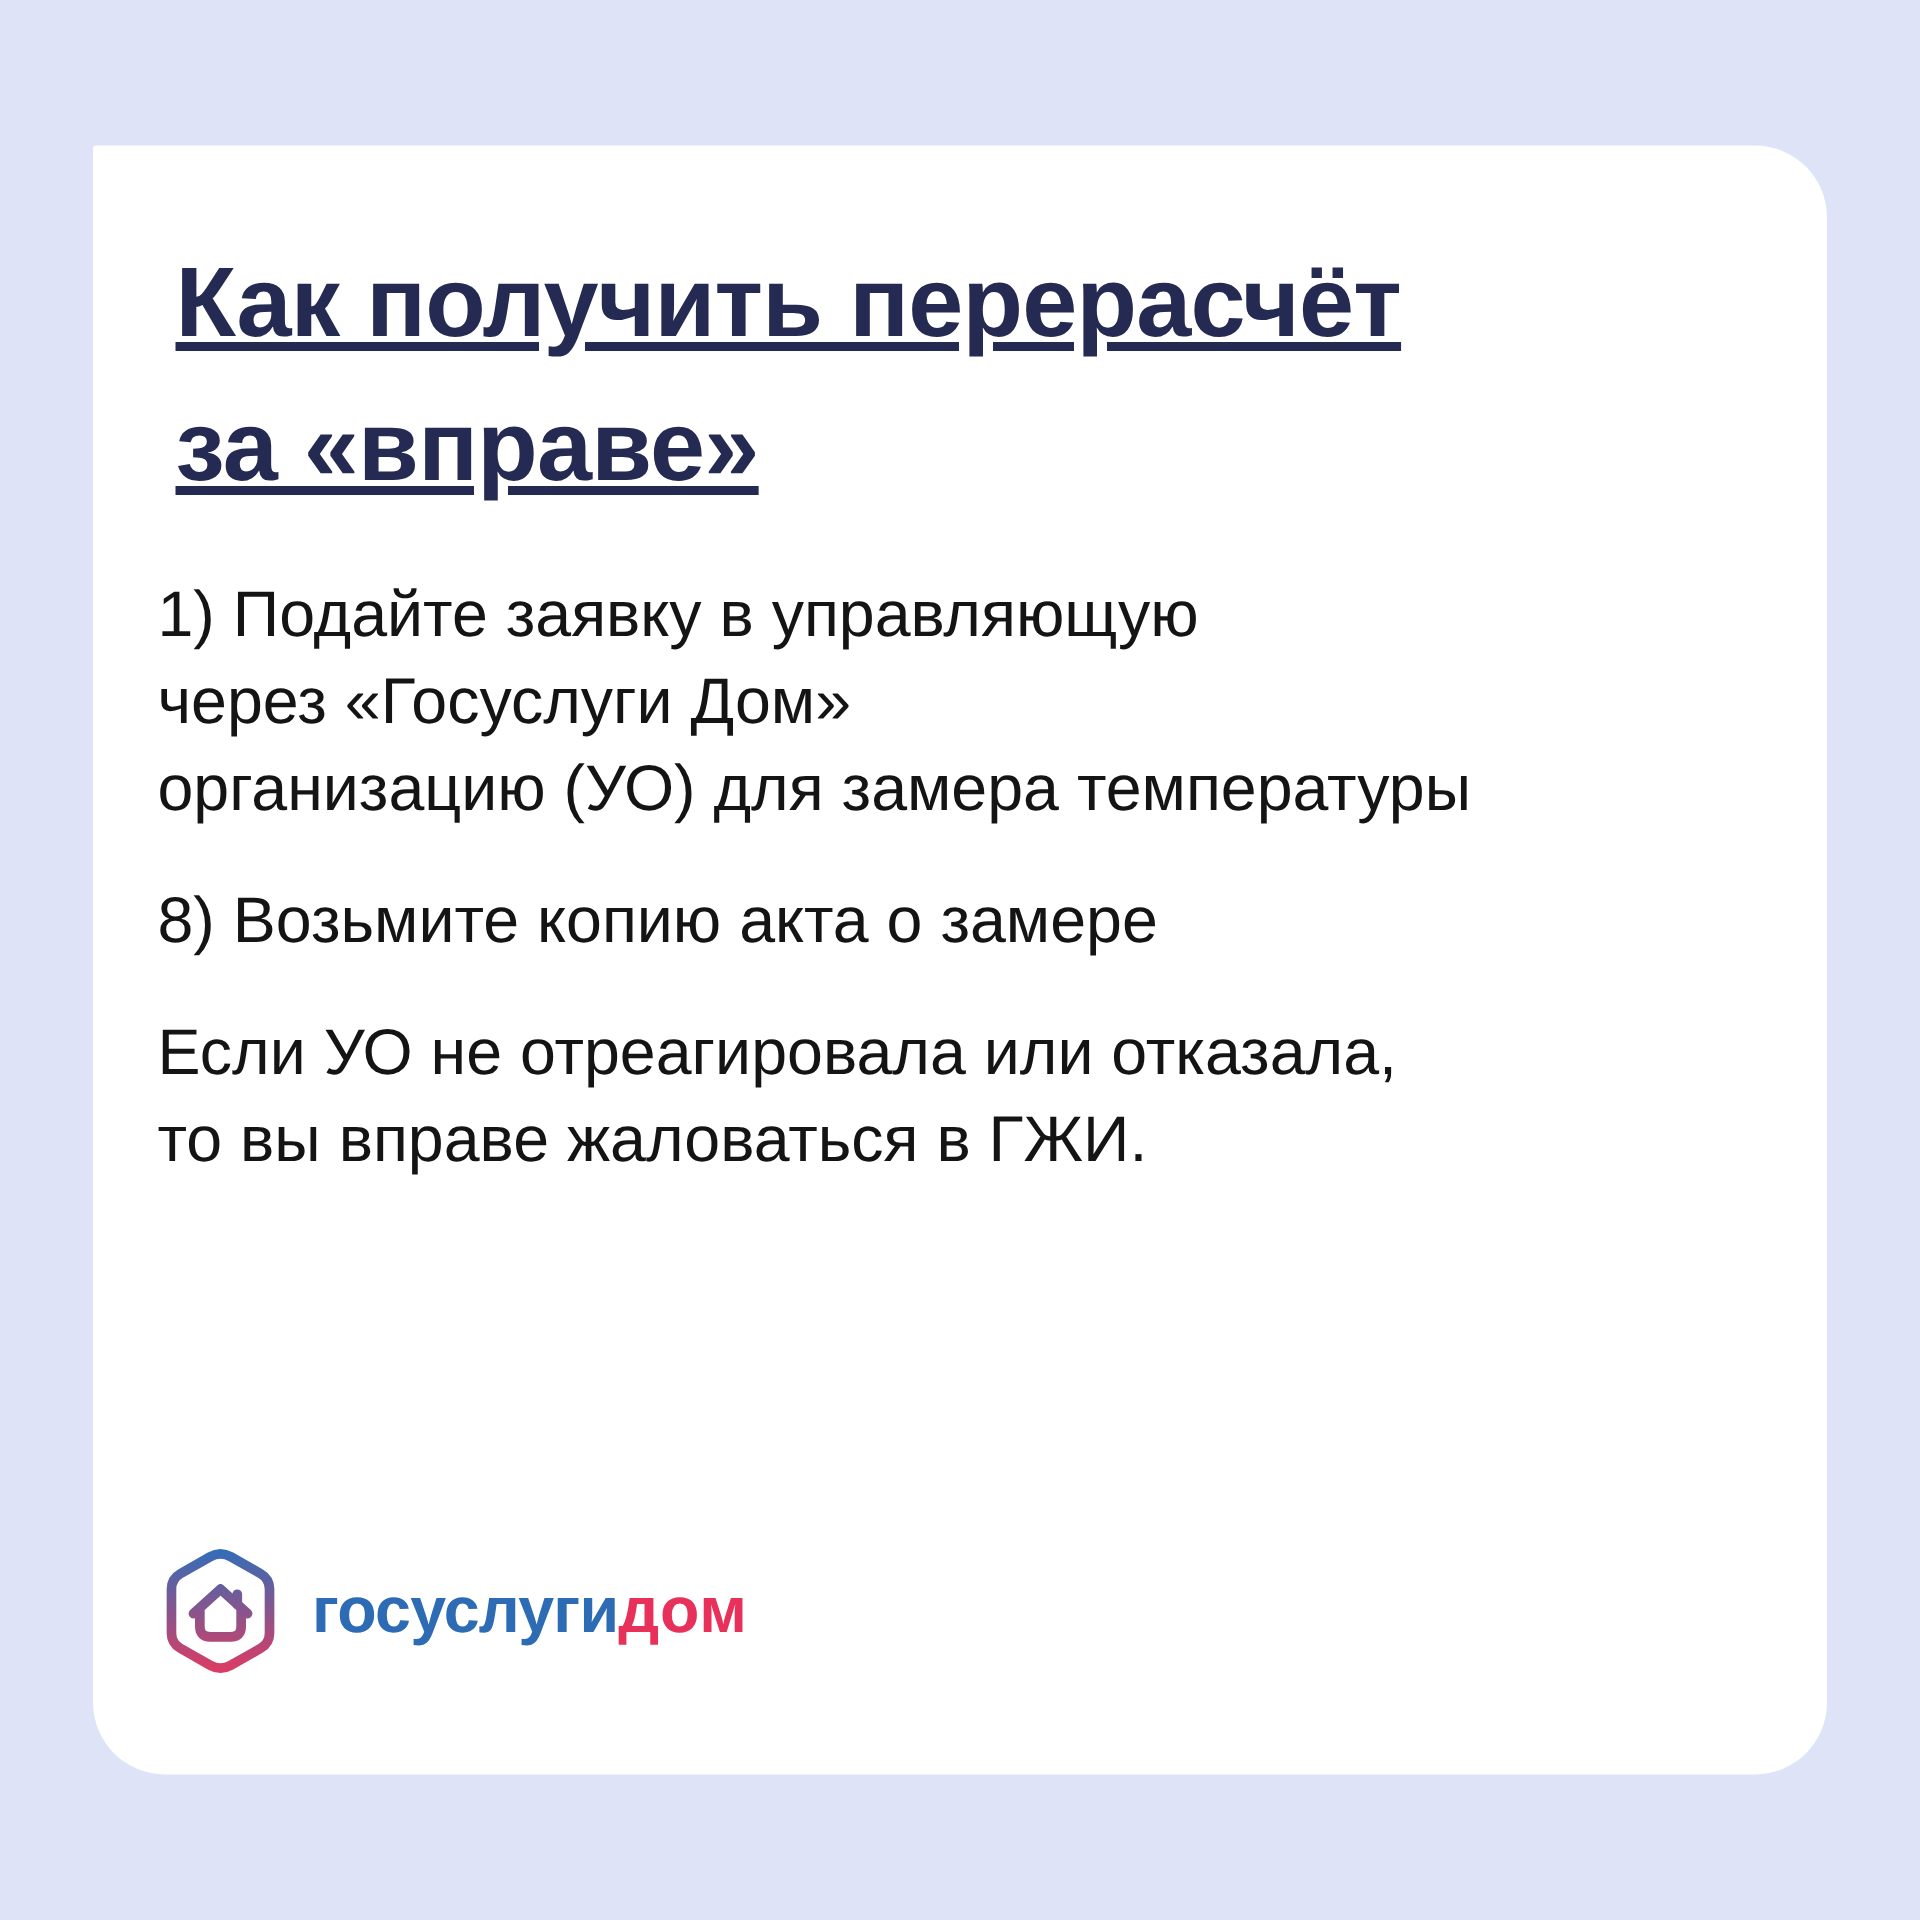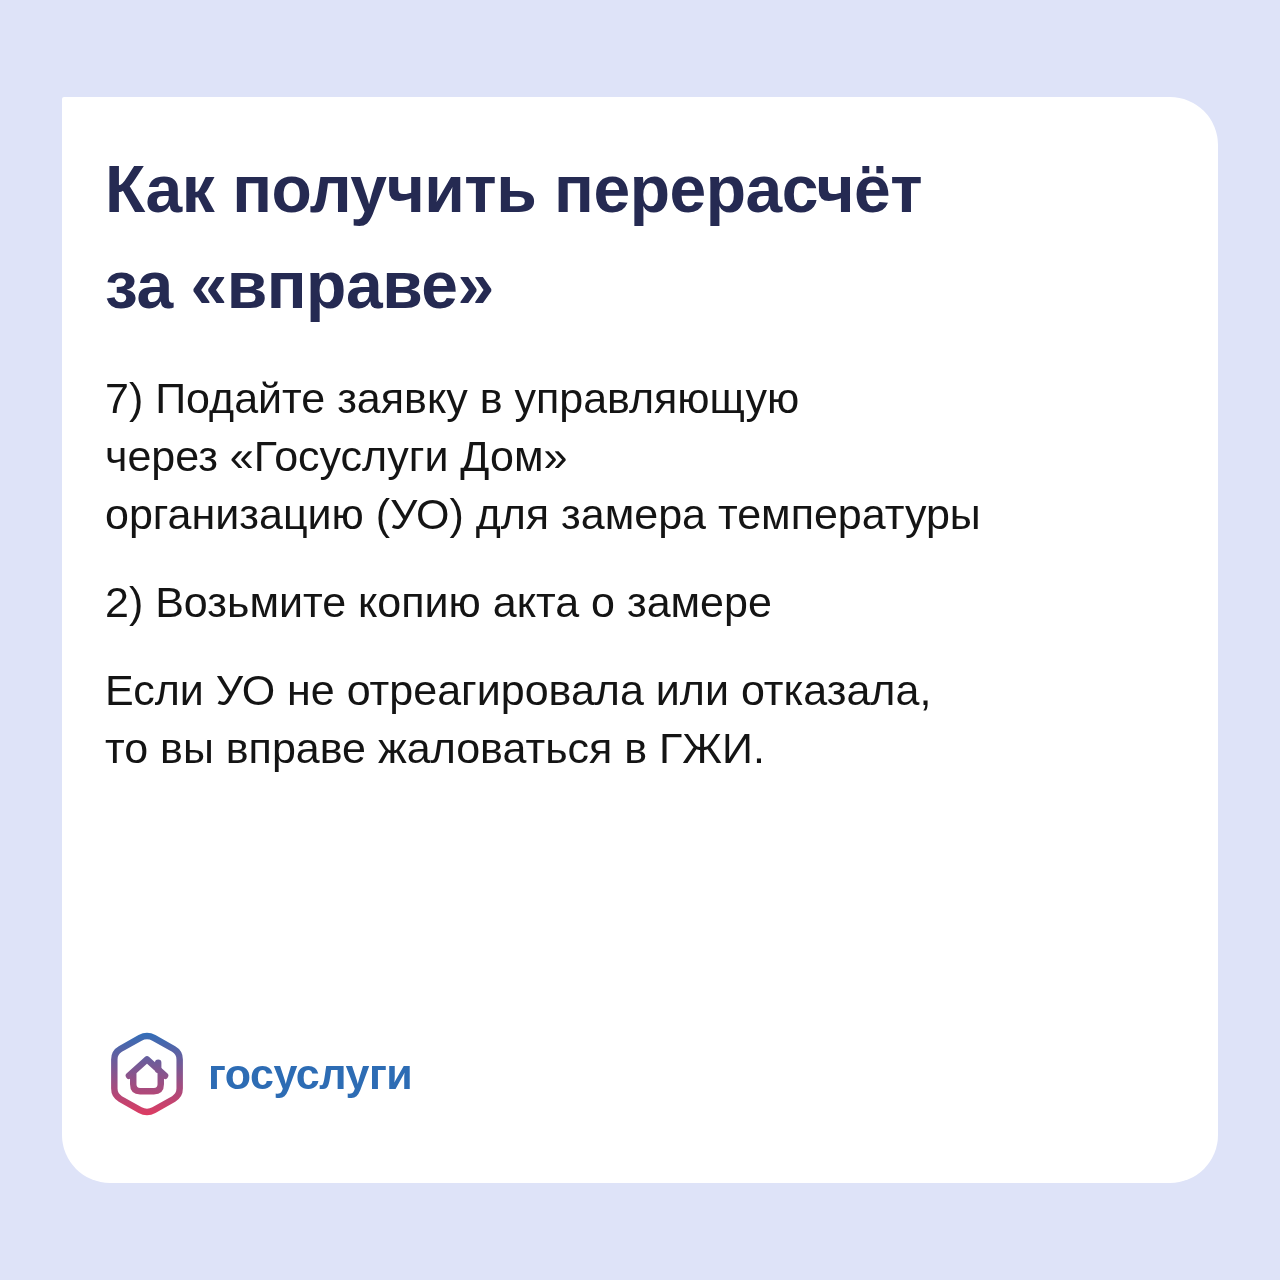--- a/index.html
+++ b/index.html
@@ -16,26 +16,27 @@
     left: 62px;
     top: 97px;
     width: 1156px;
     height: 1086px;
     background: #ffffff;
     border-radius: 2px 48px 48px 48px;
     box-sizing: border-box;
     padding: 44px 56px 0 43px;
   }
   .title {
-    margin: 0;
+    margin: 12px;
     color: #252a52;
     font-size: 66px;
     line-height: 96px;
     font-weight: bold;
     letter-spacing: -0.5px;
+    text-decoration: underline;
   }
   .title .line { display: block; white-space: nowrap; }
   .para {
     margin: 30px 0 0 0;
     color: #141414;
     font-size: 43px;
     line-height: 58px;
     font-weight: 400;
   }
   .para.first { margin-top: 36px; }
@@ -72,27 +73,27 @@
 
 <div class="canvas">
   <div class="card">
 
     <h1 class="title">
       <span class="line">Как получить перерасчёт</span>
       <span class="line">за «вправе»</span>
     </h1>
 
     <p class="para first">
-      <span class="line">7) Подайте заявку в управляющую</span>
+      <span class="line">1) Подайте заявку в управляющую</span>
       <span class="line">через «Госуслуги Дом»</span>
       <span class="line">организацию (УО) для замера температуры</span>
     </p>
 
     <p class="para">
-      <span class="line">2) Возьмите копию акта о замере</span>
+      <span class="line">8) Возьмите копию акта о замере</span>
     </p>
 
     <p class="para">
     </p>
 
     <p class="para">
       <span class="line">Если УО не отреагировала или отказала,</span>
       <span class="line">то вы вправе жаловаться в ГЖИ.</span>
     </p>
 
@@ -106,17 +107,18 @@
         </defs>
         <g fill="none" stroke="url(#lg)" stroke-width="7.5" stroke-linecap="round" stroke-linejoin="round">
           <path d="M 42,8 Q 50,3.5 58,8 L 81,21 Q 88,25 88,33 L 88,67 Q 88,75 81,79 L 58,92 Q 50,96.5 42,92 L 19,79 Q 12,75 12,67 L 12,33 Q 12,25 19,21 Z"></path>
           <path d="M 29,52 L 50,33 L 71,52"></path>
           <path d="M 63,37 L 63,45"></path>
           <path d="M 34,50 L 34,62 Q 34,70 42,70 L 58,70 Q 66,70 66,62 L 66,50"></path>
         </g>
       </svg>
       <div class="logo-text">
         <span class="brand1">госуслуги</span>
+        <span class="brand2">дом</span>
       </div>
     </div>
 
   </div>
 </div>
 
 </body></html>

